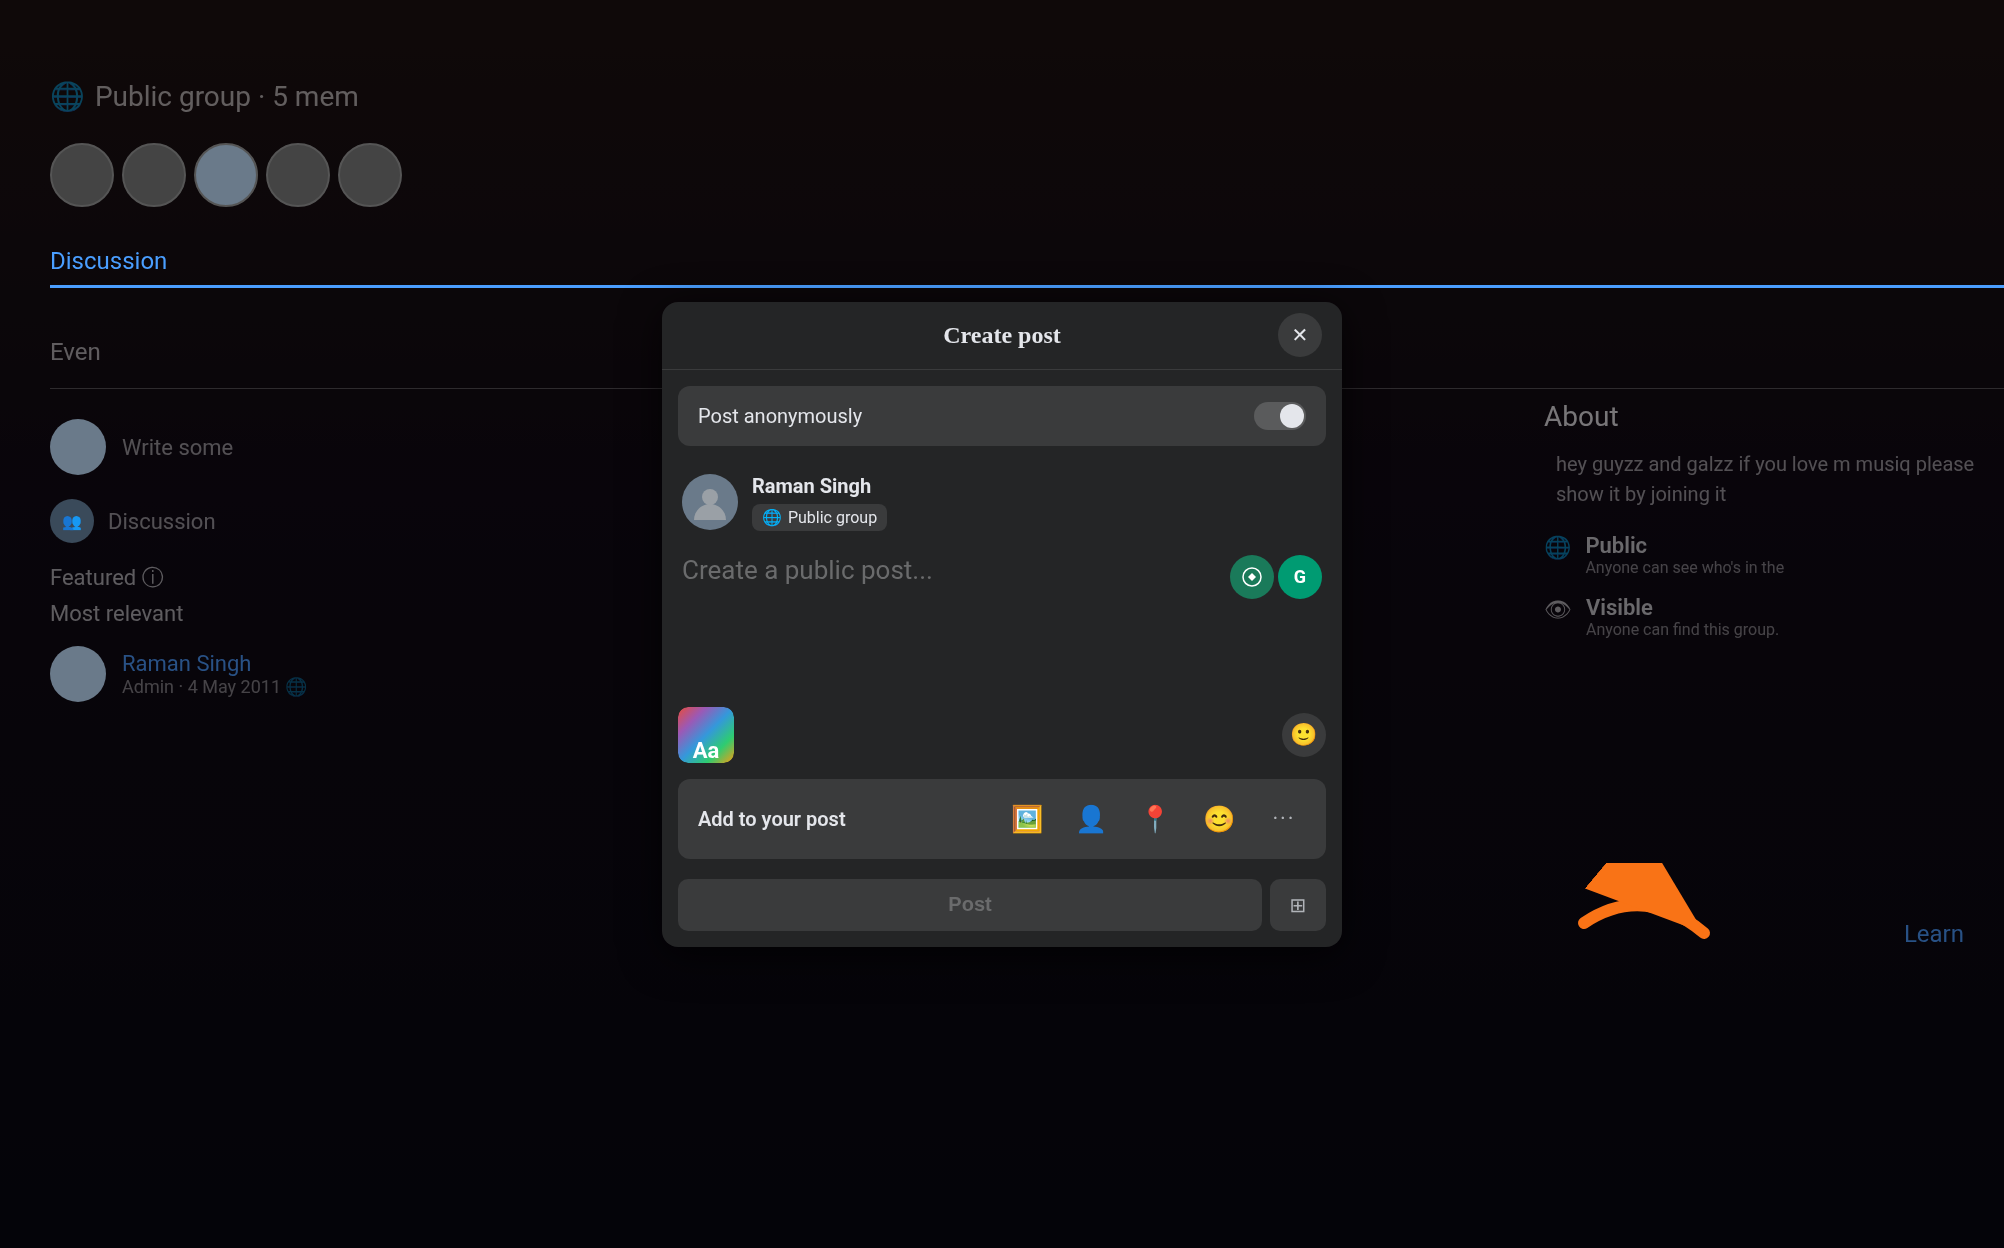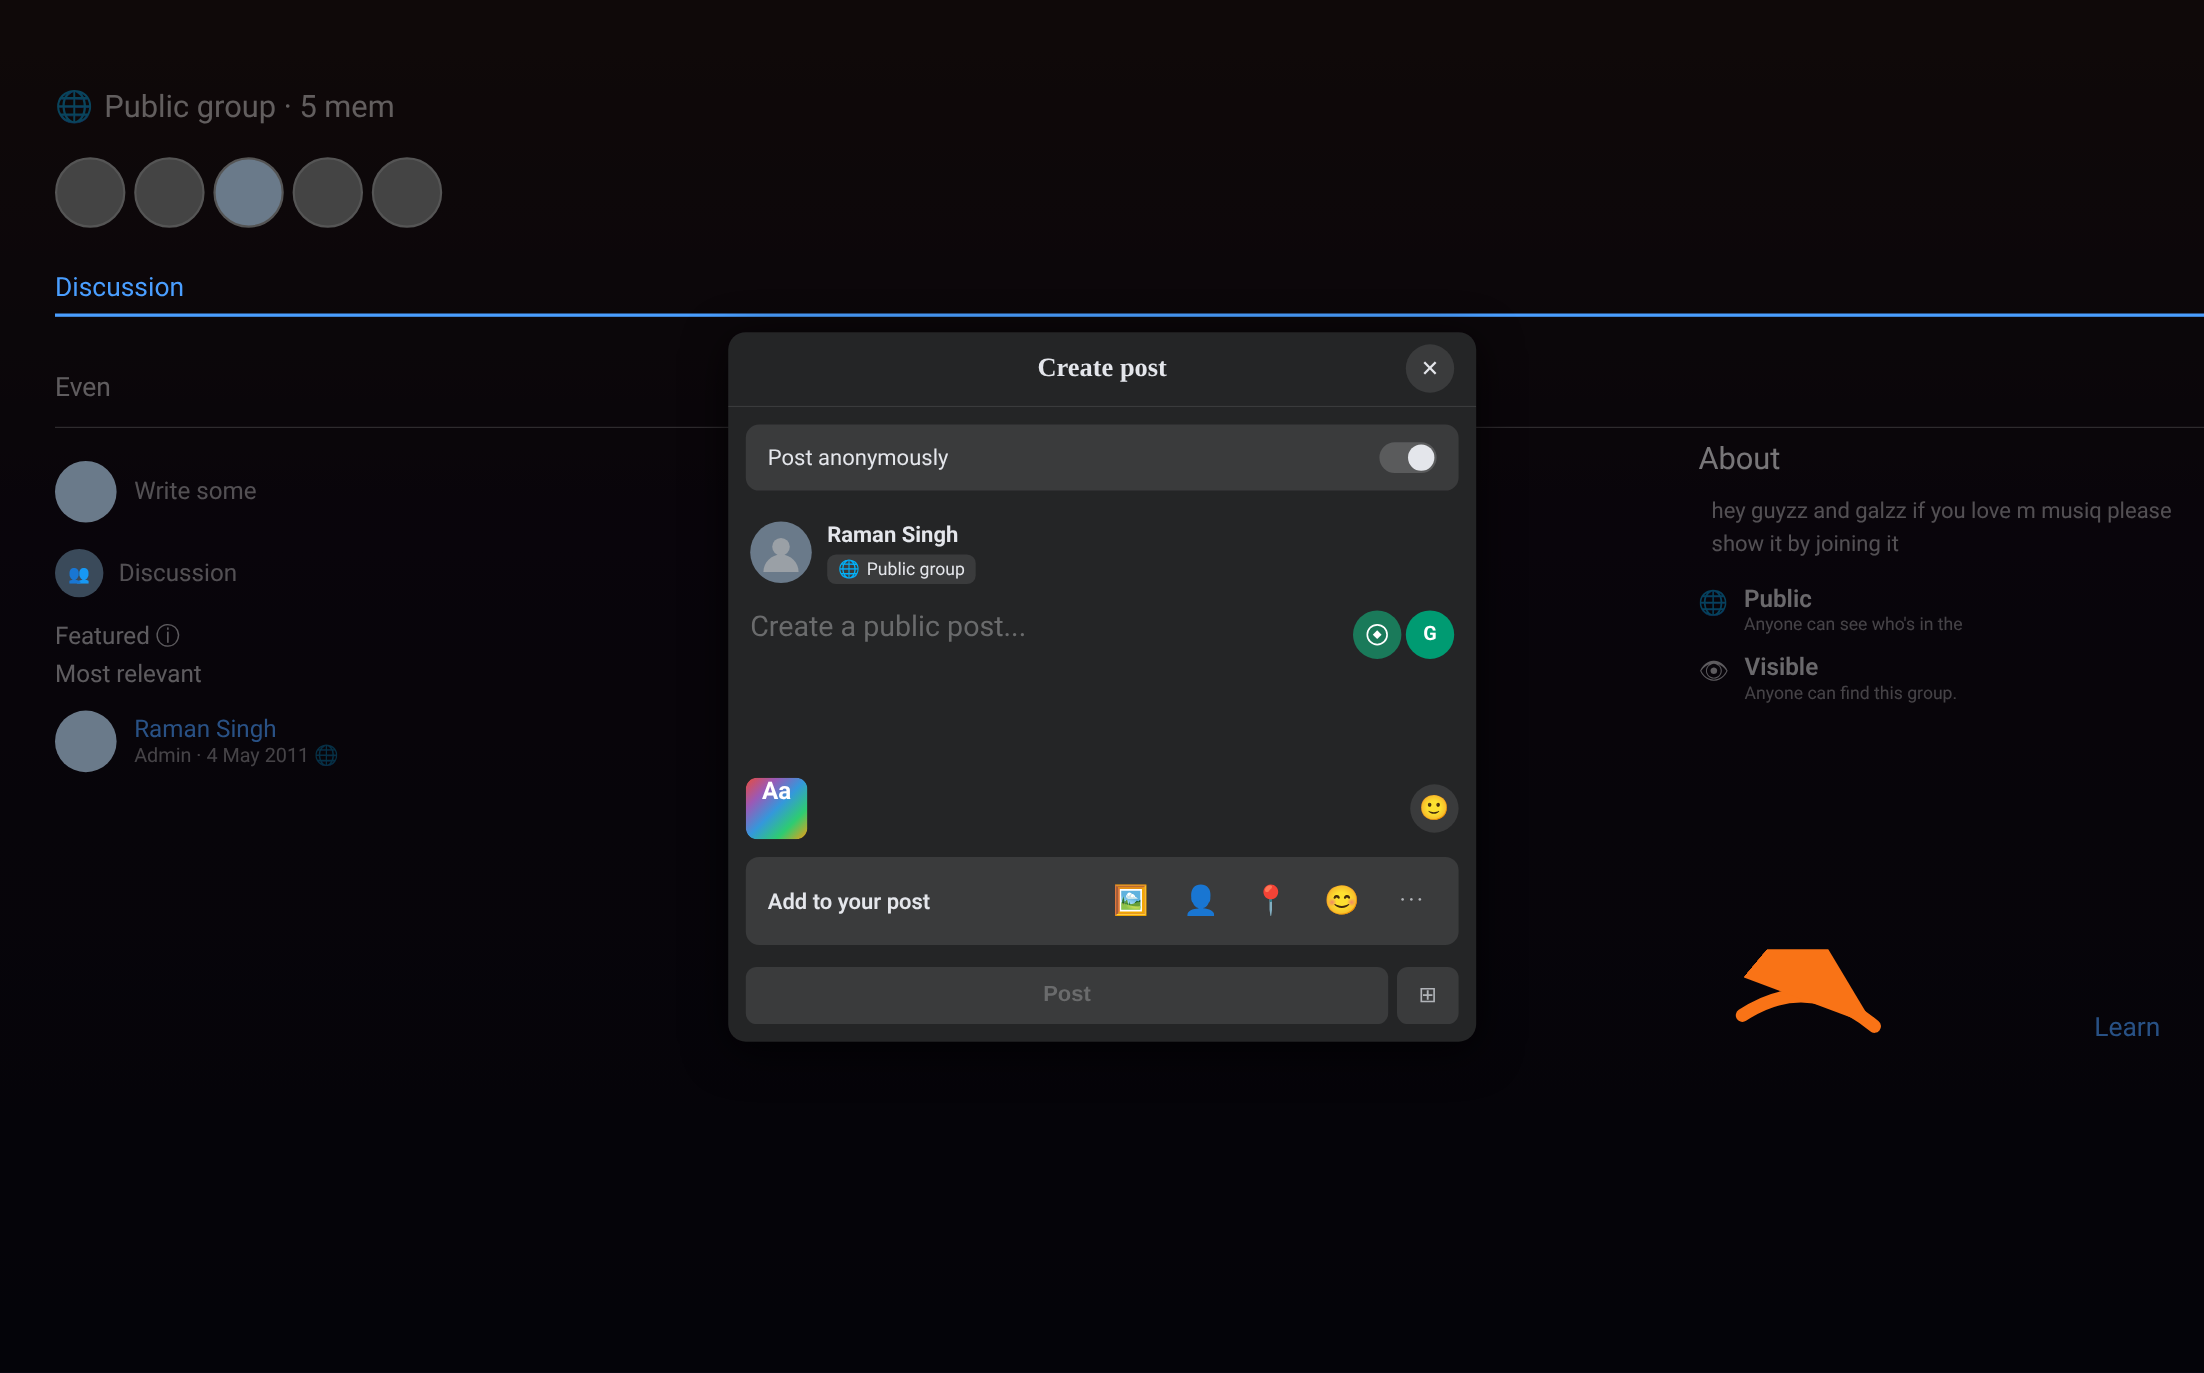--- a/index.html
+++ b/index.html
@@ -416,21 +416,21 @@
       align-items: center;
       justify-content: center;
       cursor: pointer;
     }
 
     .text-format-inner {
       width: 56px;
       height: 56px;
       background: linear-gradient(135deg, #e74c3c, #9b59b6, #3498db, #2ecc71, #f39c12);
       display: flex;
-      align-items: flex-start;
+      align-items: flex-end;
       justify-content: center;
       font-size: 22px;
       font-weight: 700;
       color: white;
       border-radius: 10px;
     }
 
     .emoji-btn {
       width: 44px;
       height: 44px;

